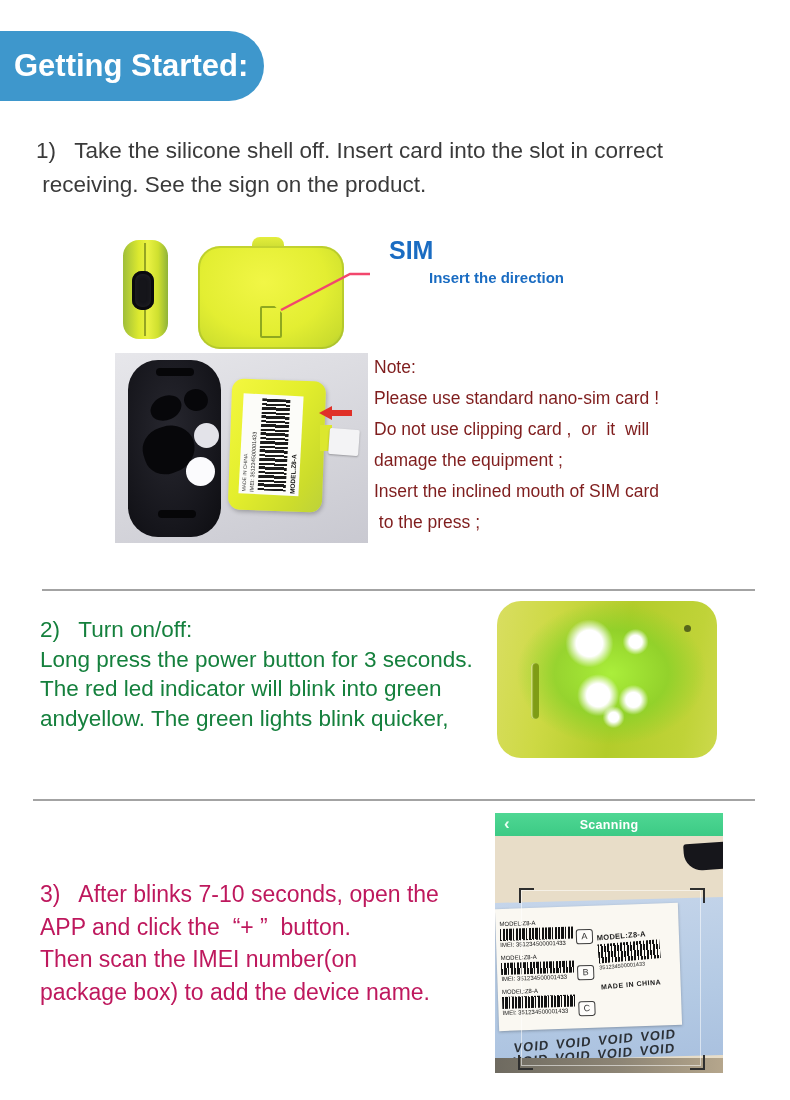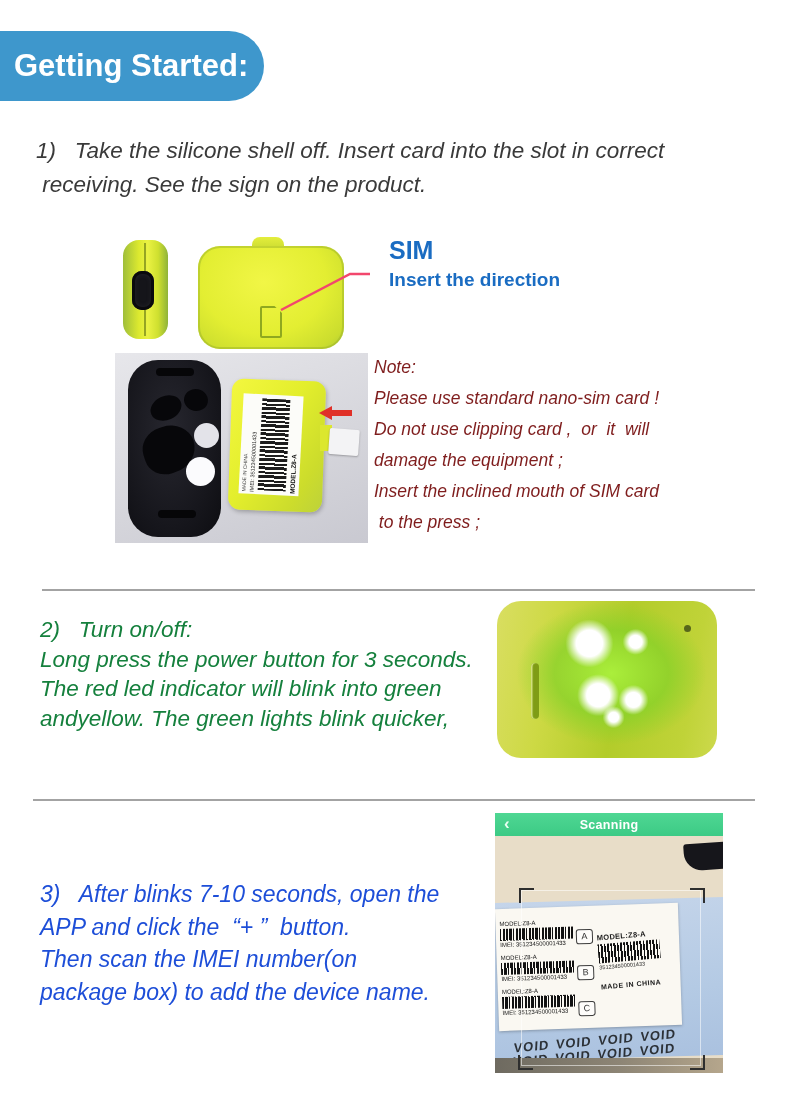--- a/index.html
+++ b/index.html
@@ -5,24 +5,24 @@
   html,body{margin:0;padding:0;background:#fff;}
   .page{position:relative;width:790px;height:1100px;background:#fff;overflow:hidden;
         font-family:"Liberation Sans", sans-serif;color:#3b3b3b;}
 
   
   .badge{position:absolute;left:0;top:31px;width:264px;height:70px;background:#3e97cc;
          border-radius:0 36px 36px 0;color:#fff;font-size:31px;font-weight:bold;
          line-height:70px;padding-left:14px;box-sizing:border-box;}
 
   
-  .step-line{white-space:pre;font-style:italic;}
+  .step-line{white-space:pre;}
   .step1{position:absolute;left:36px;top:134px;font-size:22.5px;line-height:34px;color:#3a3a3a;}
   .step2{position:absolute;left:40px;top:615px;font-size:22.5px;line-height:29.5px;color:#15803d;}
-  .step3{position:absolute;left:40px;top:878px;font-size:23px;line-height:32.5px;color:#1d4ed8;}
+  .step3{position:absolute;left:40px;top:878px;font-size:23px;line-height:32.5px;color:#be185d;}
 
   .divider{position:absolute;height:2px;background:#8c8c8c;opacity:.8;}
   .divider1{left:42px;top:589px;width:713px;}
   .divider2{left:33px;top:799px;width:722px;}
 
   
   .side-device{position:absolute;left:123px;top:240px;width:45px;height:99px;border-radius:16px;
     background:linear-gradient(90deg,#9fbe3a 0%,#dce92f 35%,#eaf243 55%,#cfe02f 78%,#8fb33a 100%);}
   .side-line{position:absolute;left:21px;top:3px;bottom:3px;width:2px;background:rgba(70,90,10,.5);}
   .usb-port{position:absolute;left:9px;top:31px;width:22px;height:39px;border-radius:10px;
@@ -30,21 +30,21 @@
   .top-device-tab{position:absolute;left:252px;top:237px;width:32px;height:16px;
     border-radius:8px 8px 0 0;background:linear-gradient(180deg,#e4ee3c,#c2d52e);}
   .top-device{position:absolute;left:198px;top:246px;width:146px;height:103px;border-radius:22px;
     background:radial-gradient(ellipse at 45% 35%,#f1f646 0%,#e3ee32 55%,#cbdd2e 85%,#abc93a 100%);
     box-shadow:inset 0 0 0 2px rgba(150,175,40,.45);}
   .sim-glyph{position:absolute;left:62px;top:60px;width:18px;height:28px;border:2.5px solid #8fa81f;
     border-radius:2px;clip-path:polygon(0 0,66% 0,100% 22%,100% 100%,0 100%);}
   .callout-svg{position:absolute;left:198px;top:246px;width:200px;height:110px;}
   .sim-callout{position:absolute;left:389px;top:236px;color:#1a6cc2;}
   .sim-callout .t1{font-size:25px;font-weight:bold;}
-  .sim-callout .t2{font-size:19px;font-weight:bold;margin-top:4px;}
+  .sim-callout .t2{font-size:15px;font-weight:bold;margin-top:4px;margin-left:40px;}
 
   
   .photo{position:absolute;left:115px;top:353px;width:253px;height:190px;
     background:linear-gradient(160deg,#e7e7eb 0%,#d5d5db 60%,#c9c9d1 100%);}
   .shell{position:absolute;left:13px;top:7px;width:93px;height:177px;border-radius:30px;
     background:radial-gradient(ellipse at 45% 40%,#27272f 0%,#16161c 65%,#0d0d11 100%);}
   .shell div{position:absolute;}
   .toe1{left:22px;top:36px;width:32px;height:24px;border-radius:50%;background:#07070a;transform:rotate(-24deg);}
   .toe2{left:56px;top:29px;width:24px;height:22px;border-radius:50%;background:#07070a;transform:rotate(12deg);}
   .pad{left:15px;top:66px;width:52px;height:47px;border-radius:48% 52% 55% 45%;background:#07070a;transform:rotate(-18deg);}

